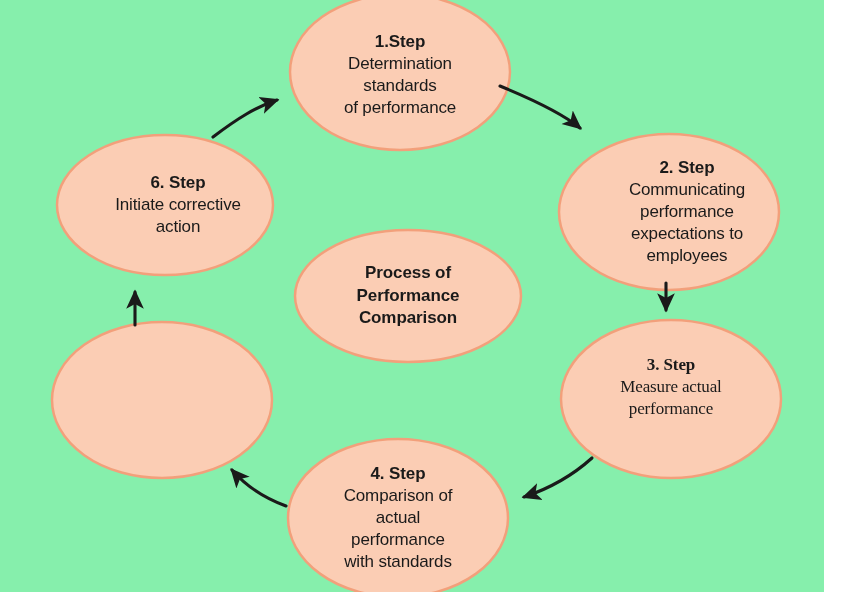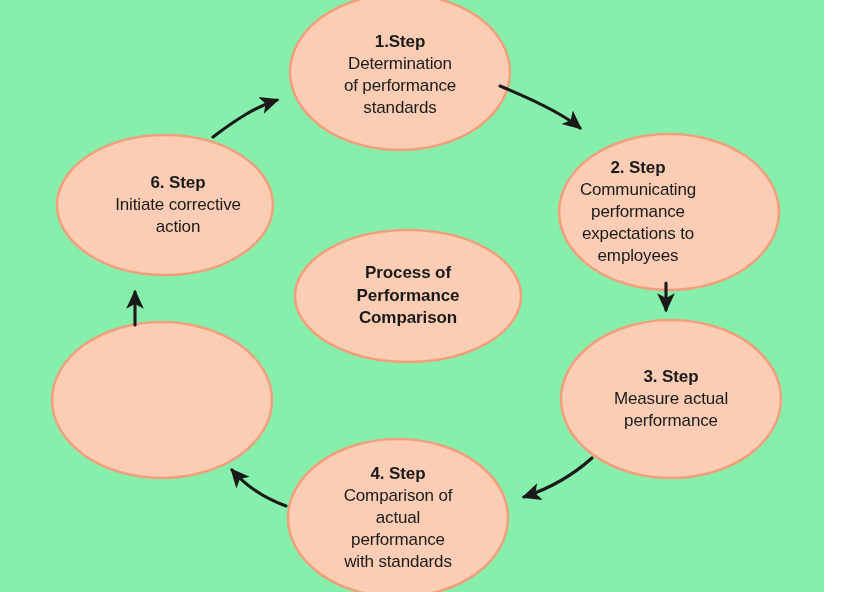--- a/index.html
+++ b/index.html
@@ -104,36 +104,36 @@
 
     <path d="M 135,325 L 135,292" fill="none" stroke="#1A1A1A" stroke-width="3.1" stroke-linecap="round" marker-end="url(#arrowhead)"></path>
 
     <path d="M 213,137 C 238,118 256,107 277,100" fill="none" stroke="#1A1A1A" stroke-width="3.1" stroke-linecap="round" marker-end="url(#arrowhead)"></path>
   </svg>
 
   <div class="node-text" style="left:290px; top:0px; width:220px; height:150px;">
     <div class="node-title">1.Step</div>
     <div class="node-body">
       <span class="bl">Determination</span>
+      <span class="bl">standards</span>
       <span class="bl">of performance</span>
-      <span class="bl">standards</span>
     </div>
   </div>
 
-  <div class="node-text" style="left:528px; top:134px; width:220px; height:156px;">
+  <div class="node-text" style="left:577px; top:134px; width:220px; height:156px;">
     <div class="node-title">2. Step</div>
     <div class="node-body">
       <span class="bl">Communicating</span>
       <span class="bl">performance</span>
       <span class="bl">expectations to</span>
       <span class="bl">employees</span>
     </div>
   </div>
 
-  <div class="node-text" style="left:561px; top:320px; width:220px; height:158px;">
+  <div class="node-text" style="left:561px; top:308px; width:220px; height:158px;font-family:Liberation Serif, serif;">
     <div class="node-title">3. Step</div>
     <div class="node-body">
       <span class="bl">Measure actual</span>
       <span class="bl">performance</span>
     </div>
   </div>
 
   <div class="node-text" style="left:288px; top:439px; width:220px; height:158px;">
     <div class="node-title">4. Step</div>
     <div class="node-body">

